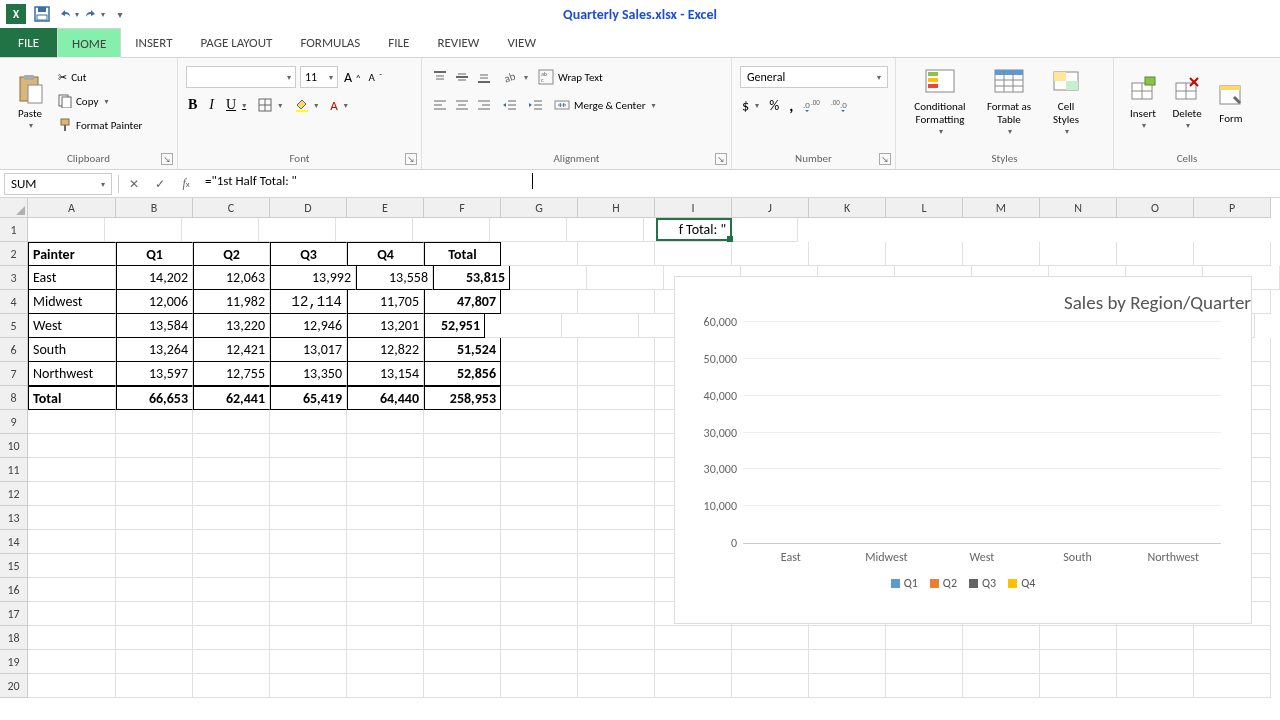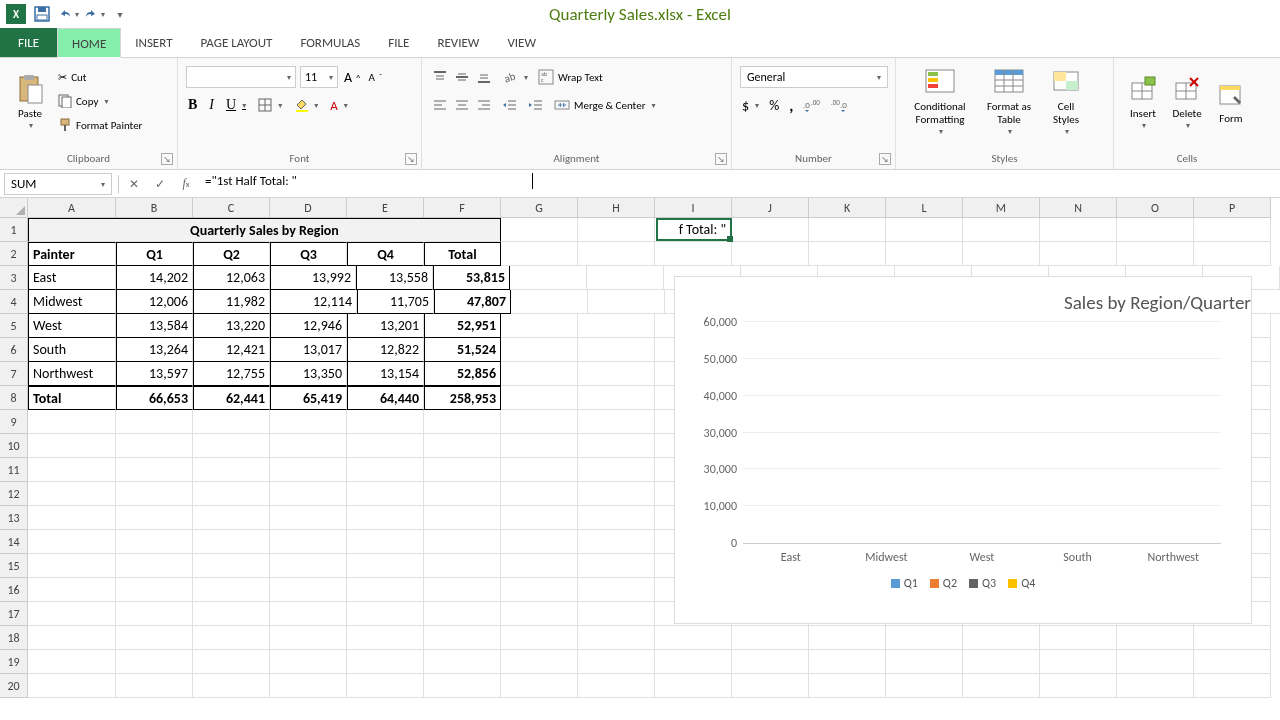--- a/index.html
+++ b/index.html
@@ -3,21 +3,21 @@
 <meta charset="utf-8">
 <style>
 * { box-sizing: border-box; margin: 0; padding: 0; font-family: "Segoe UI", Calibri, sans-serif; }
 body { background: #fff; width: 1280px; height: 720px; overflow: hidden; font-size: 12px; }
 
 
 .titlebar { height: 28px; background: #fff; display: flex; align-items: center; position: relative; }
 .qat { display: flex; align-items: center; gap: 2px; padding-left: 4px; }
 .qat-icon { width: 24px; height: 24px; display: flex; align-items: center; justify-content: center; }
 .excel-logo { width: 20px; height: 20px; background: #217346; color: #fff; font-weight: bold; display: flex; align-items: center; justify-content: center; font-size: 11px; }
-.title-text { position: absolute; left: 50%; transform: translateX(-50%); font-size: 17px; color: #4d7c0f; }
+.title-text { position: absolute; left: 50%; transform: translateX(-50%); font-size: 14px; color: #1d4ed8; font-weight: bold; }
 
 
 .ribbon-tabs { height: 30px; display: flex; align-items: stretch; border-bottom: 1px solid #d4d4d4; }
 .file-tab { background: #217346; color: #fff; padding: 0 18px; display: flex; align-items: center; font-size: 13px; }
 .rtab { padding: 0 14px; display: flex; align-items: center; font-size: 13px; color: #444; cursor: pointer; }
 .rtab.active { background: #86efac; border: 1px solid #d4d4d4; border-bottom: 1px solid #fff; margin-bottom: -1px; }
 
 
 .ribbon { height: 112px; background: #f9f9f9; border-bottom: 1px solid #d4d4d4; display: flex; }
 .rgroup { border-right: 1px solid #e0e0e0; padding: 4px 8px 2px; display: flex; flex-direction: column; position: relative; }
@@ -486,21 +486,20 @@
         <div class="rowh" style="height: 24px; line-height: 24px;">14</div>
         <div class="rowh" style="height: 24px; line-height: 24px;">15</div>
         <div class="rowh" style="height: 24px; line-height: 24px;">16</div>
         <div class="rowh" style="height: 24px; line-height: 24px;">17</div>
         <div class="rowh" style="height: 24px; line-height: 24px;">18</div>
         <div class="rowh" style="height: 24px; line-height: 24px;">19</div>
         <div class="rowh" style="height: 24px; line-height: 24px;">20</div>
       </div>
     <div class="cells" id="cells">
         <div class="grow">
-          <div class="cell hdr-fill bt bl bold center br" style="width: 473px;">Quarterly Sales by Region</div>
           <div class="cell" style="width: 77px;"></div>
           <div class="cell" style="width: 77px;"></div>
           <div class="cell" style="width: 77px;"></div>
           <div class="cell" style="width: 77px;"></div>
           <div class="cell" style="width: 77px;"></div>
           <div class="cell" style="width: 77px;"></div>
           <div class="cell" style="width: 77px;"></div>
           <div class="cell" style="width: 77px;"></div>
           <div class="cell" style="width: 77px;"></div>
           <div class="cell" style="width: 77px;"></div>
@@ -538,41 +537,41 @@
           <div class="cell" style="width: 77px;"></div>
           <div class="cell" style="width: 77px;"></div>
           <div class="cell" style="width: 77px;"></div>
           <div class="cell" style="width: 77px;"></div>
           <div class="cell" style="width: 77px;"></div>
         </div>
         <div class="grow">
           <div class="cell bb bl" style="width: 88px;">Midwest</div>
           <div class="cell num bb bl" style="width: 77px;">12,006</div>
           <div class="cell num bb bl" style="width: 77px;">11,982</div>
-          <div class="cell num bb bl" style="width: 87px;">12,114</div>
+          <div class="cell num bb bl" style="width: 77px; font-family: Liberation Mono, monospace;">12,114</div>
           <div class="cell num bb bl" style="width: 77px;">11,705</div>
           <div class="cell num bb bl br bold" style="width: 77px;">47,807</div>
           <div class="cell" style="width: 77px;"></div>
           <div class="cell" style="width: 77px;"></div>
           <div class="cell" style="width: 77px;"></div>
           <div class="cell" style="width: 77px;"></div>
           <div class="cell" style="width: 77px;"></div>
           <div class="cell" style="width: 77px;"></div>
           <div class="cell" style="width: 77px;"></div>
           <div class="cell" style="width: 77px;"></div>
           <div class="cell" style="width: 77px;"></div>
           <div class="cell" style="width: 77px;"></div>
         </div>
         <div class="grow">
           <div class="cell bb bl" style="width: 88px;">West</div>
           <div class="cell num bb bl" style="width: 77px;">13,584</div>
           <div class="cell num bb bl" style="width: 77px;">13,220</div>
           <div class="cell num bb bl" style="width: 77px;">12,946</div>
           <div class="cell num bb bl" style="width: 77px;">13,201</div>
-          <div class="cell num bb bl br bold" style="width: 77px;">52,951</div>
+          <div class="cell num bb bl br bold" style="width: 61px;">52,951</div>
           <div class="cell" style="width: 77px;"></div>
           <div class="cell" style="width: 77px;"></div>
           <div class="cell" style="width: 77px;"></div>
           <div class="cell" style="width: 77px;"></div>
           <div class="cell" style="width: 77px;"></div>
           <div class="cell" style="width: 77px;"></div>
           <div class="cell" style="width: 77px;"></div>
           <div class="cell" style="width: 77px;"></div>
           <div class="cell" style="width: 77px;"></div>
           <div class="cell" style="width: 77px;"></div>

